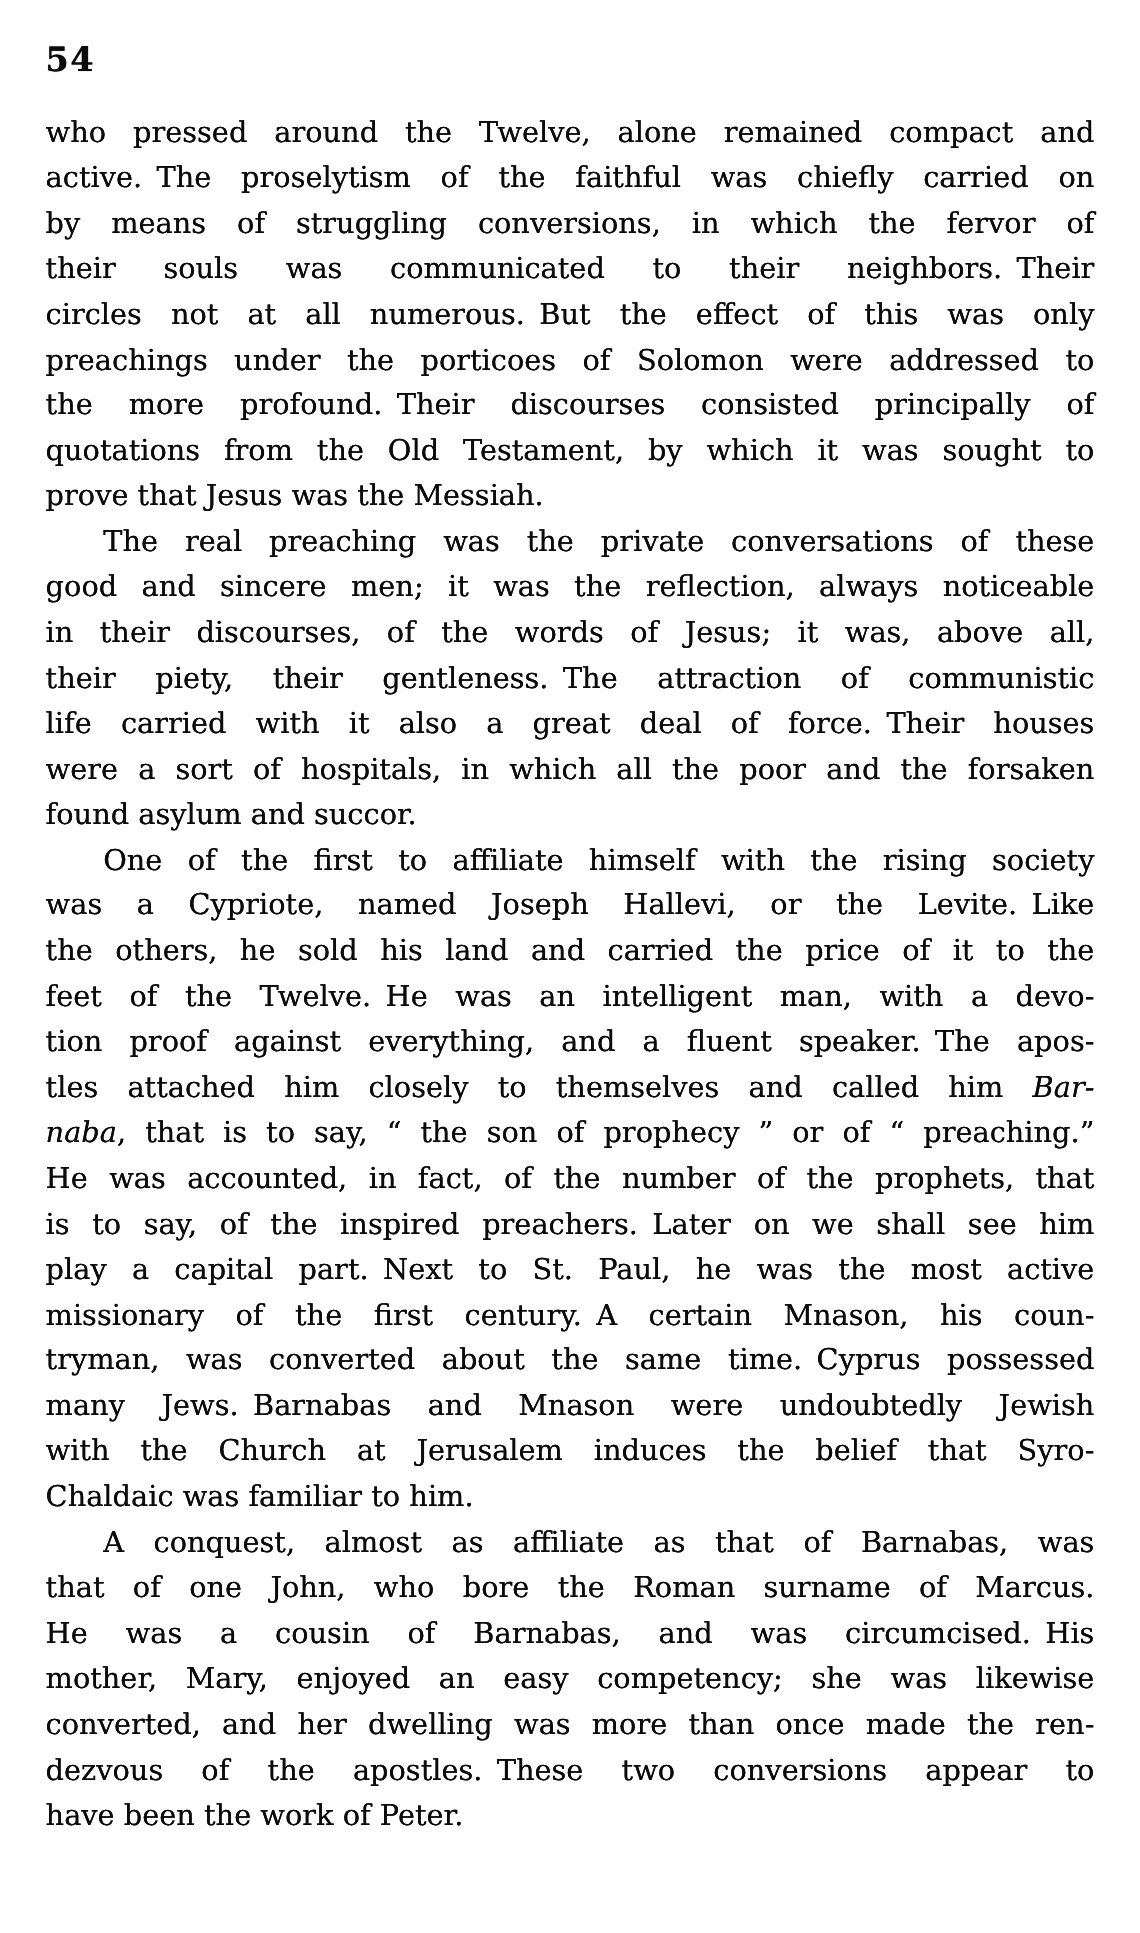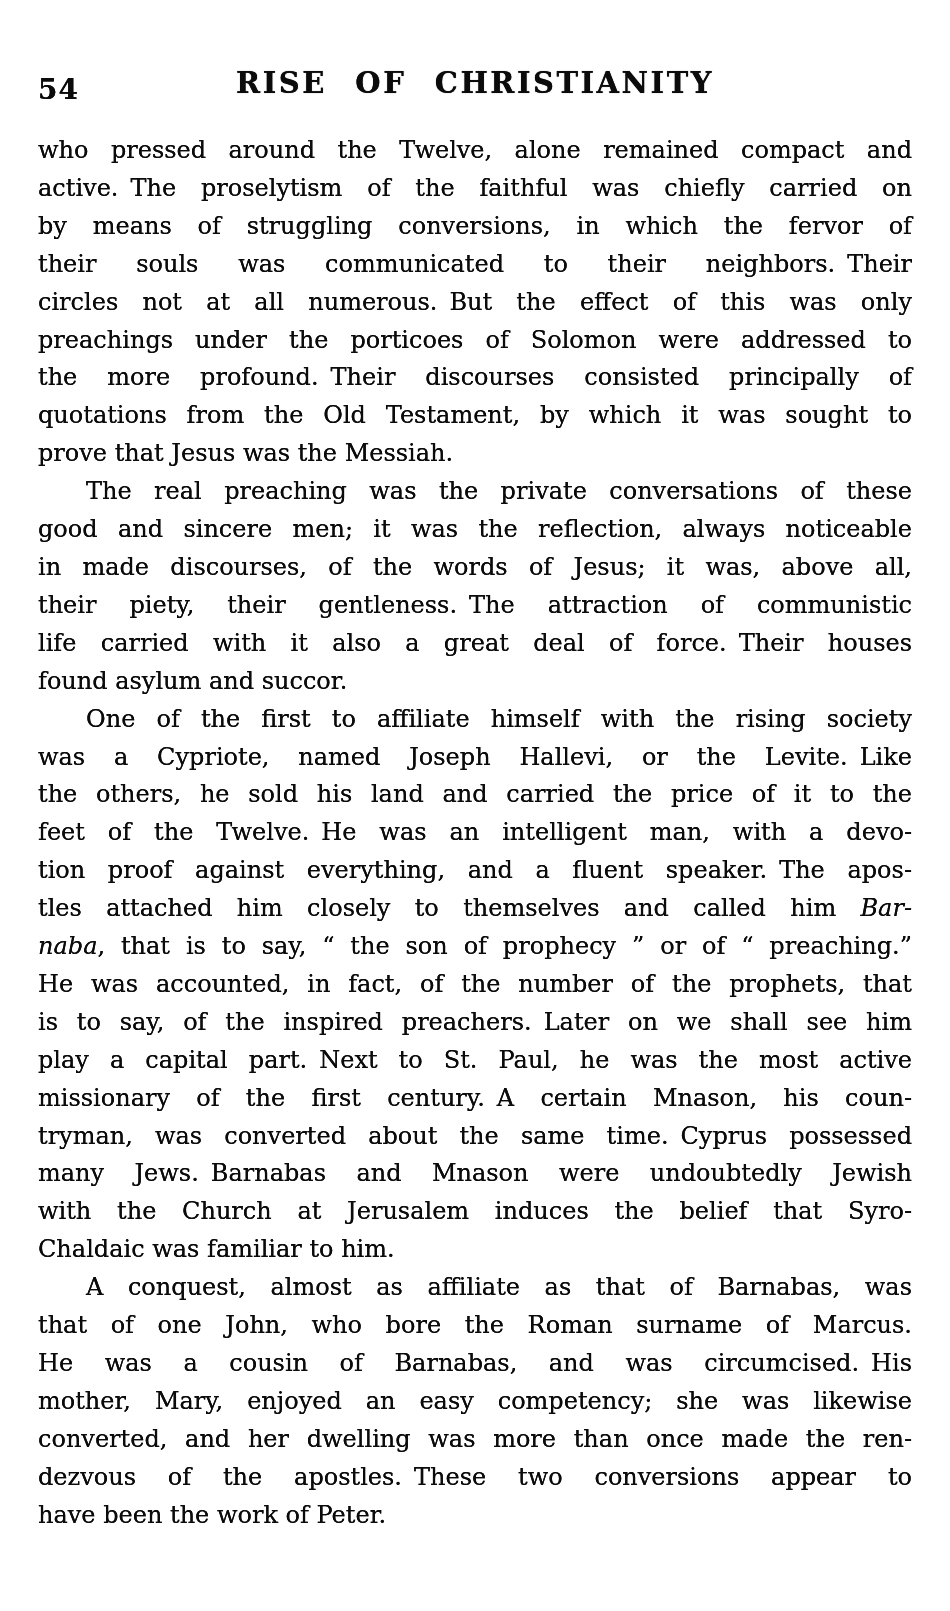--- a/index.html
+++ b/index.html
@@ -15,21 +15,20 @@
     box-sizing: border-box;
     padding: 24px 38px 0 38px;
     font-family: "DejaVu Serif", "Liberation Serif", serif;
     color: #0b0b0b;
     overflow: hidden;
   }
   .page-header {
     position: relative;
     height: 46px;
     margin-bottom: 22px;
-    margin-top: 40px;
   }
   .page-number {
     position: absolute;
     left: 0;
     top: 9px;
     font-size: 28px;
     font-weight: 600;
     letter-spacing: 1px;
     text-shadow: 0 0 0.6px currentColor;
   }
@@ -60,40 +59,40 @@
     text-indent: 48px;
   }
   .italic { font-style: italic; }
 </style>
 </head>
 <body>
 
 <div class="page">
   <div class="page-header">
     <span class="page-number">54</span>
-    <div class="running-head">RISE OF CHRISTIANITY</div>
   </div>
   <div class="text-body">
       <div class="paragraph">
         <div class="line"><span>who pressed around the Twelve, alone remained compact and</span></div>
         <div class="line"><span>active. The proselytism of the faithful was chiefly carried on</span></div>
         <div class="line"><span>by means of struggling conversions, in which the fervor of</span></div>
         <div class="line"><span>their souls was communicated to their neighbors. Their</span></div>
         <div class="line"><span>circles not at all numerous. But the effect of this was only</span></div>
         <div class="line"><span>preachings under the porticoes of Solomon were addressed to</span></div>
         <div class="line"><span>the more profound. Their discourses consisted principally of</span></div>
         <div class="line"><span>quotations from the Old Testament, by which it was sought to</span></div>
         <div class="line last"><span>prove that Jesus was the Messiah.</span></div>
       </div>
       <div class="paragraph">
         <div class="line indent"><span>The real preaching was the private conversations of these</span></div>
         <div class="line"><span>good and sincere men; it was the reflection, always noticeable</span></div>
-        <div class="line"><span>in made discourses, of the words of Jesus; it was, above all,</span></div>
+        <div class="line"><span>in their discourses, of the words of Jesus; it was, above all,</span></div>
         <div class="line"><span>their piety, their gentleness. The attraction of communistic</span></div>
         <div class="line"><span>life carried with it also a great deal of force. Their houses</span></div>
+        <div class="line"><span>were a sort of hospitals, in which all the poor and the forsaken</span></div>
         <div class="line last"><span>found asylum and succor.</span></div>
       </div>
       <div class="paragraph">
         <div class="line indent"><span>One of the first to affiliate himself with the rising society</span></div>
         <div class="line"><span>was a Cypriote, named Joseph Hallevi, or the Levite. Like</span></div>
         <div class="line"><span>the others, he sold his land and carried the price of it to the</span></div>
         <div class="line"><span>feet of the Twelve. He was an intelligent man, with a devo-</span></div>
         <div class="line"><span>tion proof against everything, and a fluent speaker. The apos-</span></div>
         <div class="line"><span>tles attached him closely to themselves and called him </span><span class="italic">Bar-</span></div>
         <div class="line"><span class="italic">naba</span><span>, that is to say, “ the son of prophecy ” or of “ preaching.”</span></div>

